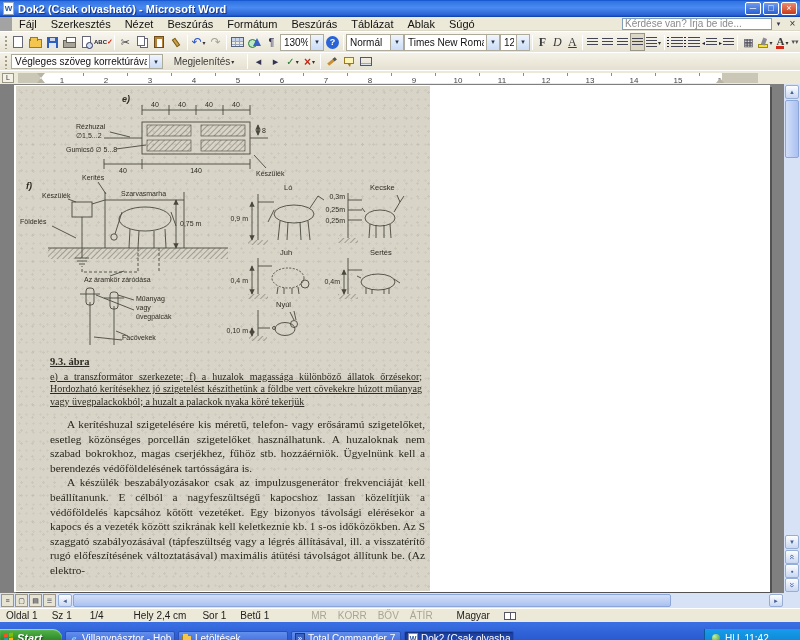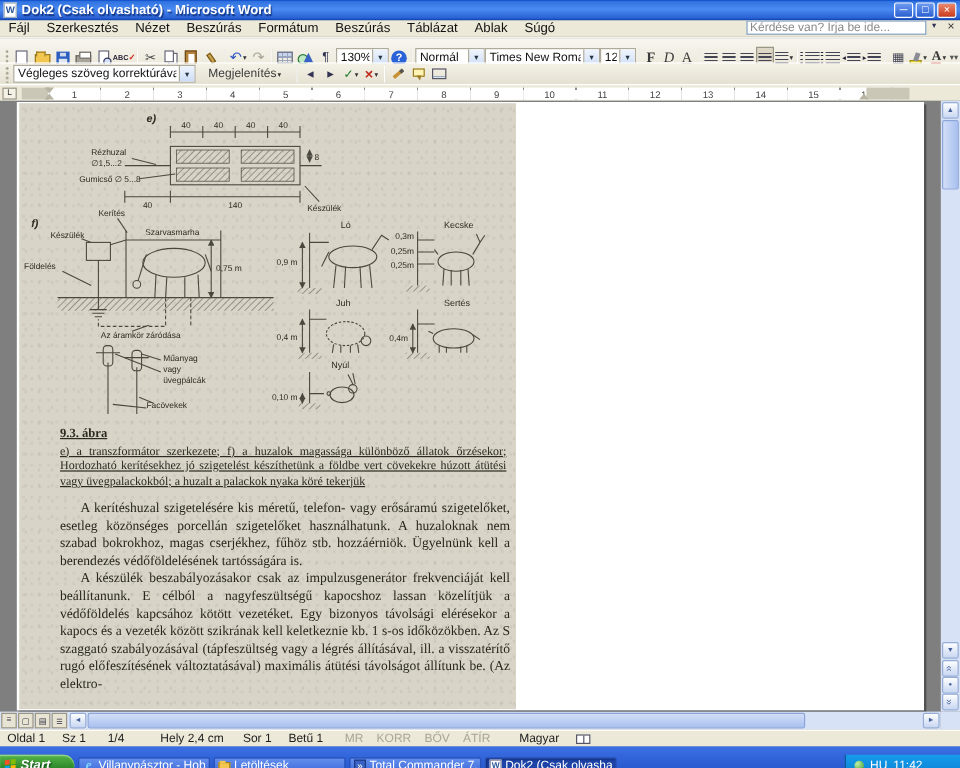--- a/index.html
+++ b/index.html
@@ -15,35 +15,35 @@
   .wpage { width:11px; height:13px; background:#fff; border:1px solid #9ab; display:flex; align-items:center;
     justify-content:center; }
   .wpage::before { content:"W"; color:#2b579a; font-size:8px; font-weight:bold; }
   .winbtns { display:flex; gap:2px; }
   .winbtn { width:16px; height:13px; border-radius:2px; border:1px solid #fff; color:#fff; font-size:9px;
     line-height:11px; text-align:center; background:linear-gradient(180deg,#6d9af0,#2a5fd0); }
   .winbtn.close { background:linear-gradient(180deg,#ec8a70,#c93a1a); }
   .g-min::before{content:"─";} .g-max::before{content:"□";} .g-x::before{content:"×";}
 
   
-  .menubar { position:absolute; top:17px; left:0; right:0; height:14px; background:#ece9d8;
-    display:flex; border-bottom:1px solid #dcd8c8; }
+  .menubar { position:absolute; top:17px; left:12px; right:0; height:14px; background:#ece9d8;
+    display:flex; align-items:center; border-bottom:1px solid #dcd8c8; }
   .menu-item { padding:0 7px; line-height:14px; font-size:11px; color:#111; }
   .helpbox { margin-left:auto; width:150px; height:12px; background:#fff; border:1px solid #7f9db9;
     font-size:10px; color:#808080; padding:0 2px; font-family:"Liberation Sans",sans-serif; }
   .helpbox::placeholder { color:#8a8a8a; font-size:10px; }
   .mb-arrow { width:13px; text-align:center; font-size:7px; color:#335; }
   .mb-arrow::before{content:"▾";}
   .docclose { width:15px; text-align:center; font-size:10px; color:#333; }
   .docclose::before{content:"×";}
 
   
   .toolbar1 { position:absolute; top:31px; left:0; right:0; height:21px;
     background:linear-gradient(180deg,#f8f6ef,#e7e3d3); border-top:1px solid #fff;
-    display:flex; align-items:center; padding:16px 1px; }
+    display:flex; align-items:center; padding:4px 1px; }
   .toolbar2 { position:absolute; top:52px; left:0; right:0; height:18px;
     background:linear-gradient(180deg,#f4f1e7,#e5e1d1); border-top:1px solid #fff;
     display:flex; align-items:center; padding:0 1px; }
   .grip { width:4px; height:14px; margin:0 3px;
     background-image:radial-gradient(circle,#a39e8a 1px,transparent 1.2px); background-size:4px 4px; }
   .tbtn { width:17px; height:18px; display:flex; align-items:center; justify-content:center;
     font-size:11px; color:#3b3b3b; position:relative; flex:none; }
   .tbtn.small { width:15px; }
   .tbtn.pressed { background:#dcd7c4; border:1px solid #9a9585; }
   .sep { width:1px; height:15px; background:#c4c0ae; border-right:1px solid #fff; margin:0 2px; flex:none; }
@@ -162,21 +162,21 @@
   .hthumb { width:598px; height:13px; margin-left:1px; background:linear-gradient(180deg,#d3def8,#a9c1f0);
     border:1px solid #8ca6da; border-radius:2px; flex:none; }
   .hbtn.right { margin-left:auto; margin-right:1px; }
   .corner { position:absolute; right:0; bottom:0; width:16px; height:15px; background:#d8e2f6; }
 
   
   .statusbar { position:absolute; top:608px; left:0; right:0; height:14px; background:#ece9d8; border-top:1px solid #fff;
     font-size:10px; color:#1c1c1c; display:flex; align-items:center; white-space:nowrap; }
   .st-page{margin-left:6px;} .st-sec{margin-left:14px;} .st-cnt{margin-left:18px;}
   .st-pos{margin-left:30px;} .st-line{margin-left:16px;} .st-col{margin-left:14px;}
-  .st-flags{margin-left:18px; display:flex; gap:11px; color:#a9a596;}
+  .st-flags{margin-left:42px; display:flex; gap:11px; color:#a9a596;}
   .st-lang{margin-left:24px;}
   .book-icon { margin-left:14px; width:12px; height:8px; background:#fff; border:1px solid #556; position:relative; }
   .book-icon::after { content:""; position:absolute; left:5px; top:0; width:1px; height:7px; background:#556; }
 
   
   .taskbar { position:absolute; top:622px; left:0; right:0; height:32px;
     background:linear-gradient(180deg,#3b70e4 0%,#2a5ad0 55%,#1e46b4 100%); display:flex; align-items:center; }
   .startbtn { height:18px; width:62px; background:linear-gradient(180deg,#57b54a,#2e8a2a 60%,#1e6e1c);
     border-radius:0 9px 9px 0; display:flex; align-items:center; gap:3px; padding-left:4px; flex:none;
     box-shadow:inset 0 1px 1px #9fd998; }
@@ -562,21 +562,21 @@
             <text x="230" y="195" text-anchor="end" font-size="7">0,4 m</text>
             <text x="352" y="167">Sertés</text>
             <text x="322" y="196" text-anchor="end" font-size="7">0,4m</text>
             <text x="258" y="219">Nyúl</text>
             <text x="230" y="245" text-anchor="end" font-size="7">0,10 m</text>
           </g>
         </svg>
 
         <div class="caption">
           <span class="caption-title">9.3. ábra</span>
-          <span>e) a transzformátor szerkezete; f) a huzalok magassága különböző állatok őrzésekor; Hordozható kerítésekhez jó szigetelést készíthetünk a földbe vert cövekekre húzott átütési vagy üvegpalackokból; a huzalt a palackok nyaka köré tekerjük</span>
+          <span>e) a transzformátor szerkezete; f) a huzalok magassága különböző állatok őrzésekor; Hordozható kerítésekhez jó szigetelést készíthetünk a földbe vert cövekekre húzott műanyag vagy üvegpalackokból; a huzalt a palackok nyaka köré tekerjük</span>
         </div>
 
         <div class="bodytext">
           <p class="ind">A kerítéshuzal szigetelésére kis méretű, telefon- vagy erősáramú szigetelőket, esetleg közönséges porcellán szigetelőket használhatunk. A huzaloknak nem szabad bokrokhoz, magas cserjékhez, fűhöz stb. hozzáérniök. Ügyelnünk kell a berendezés védőföldelésének tartósságára is.</p>
           <p class="ind">A készülék beszabályozásakor csak az impulzusgenerátor frekvenciáját kell beállítanunk. E célból a nagyfeszültségű kapocshoz lassan közelítjük a védőföldelés kapcsához kötött vezetéket. Egy bizonyos távolsági elérésekor a kapocs és a vezeték között szikrának kell keletkeznie kb. 1 s-os időközökben. Az S szaggató szabályozásával (tápfeszültség vagy a légrés állításával, ill. a visszatérítő rugó előfeszítésének változtatásával) maximális átütési távolságot állítunk be. (Az elektro-</p>
         </div>
 
       </div>
     </div>
 

